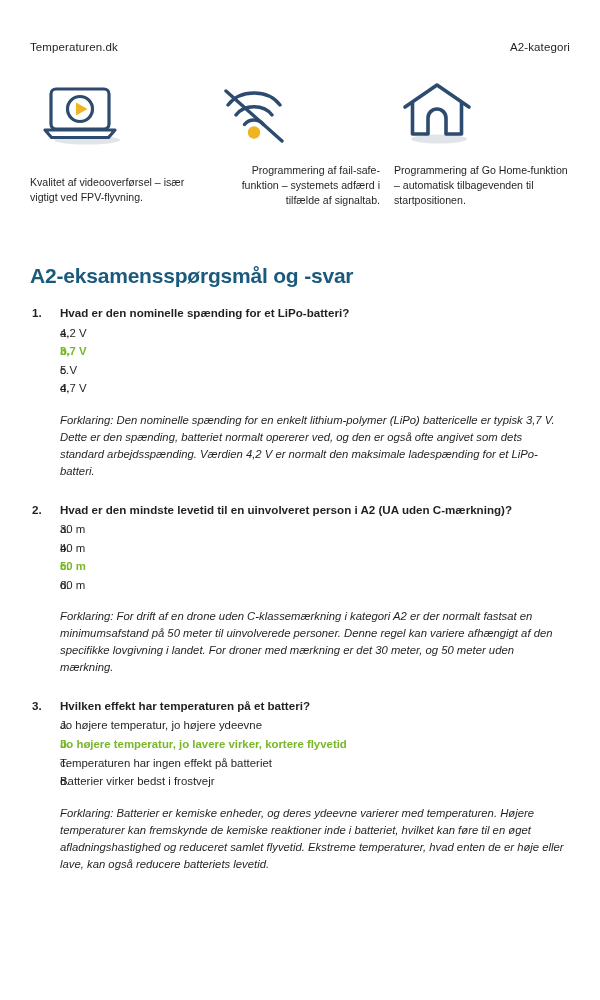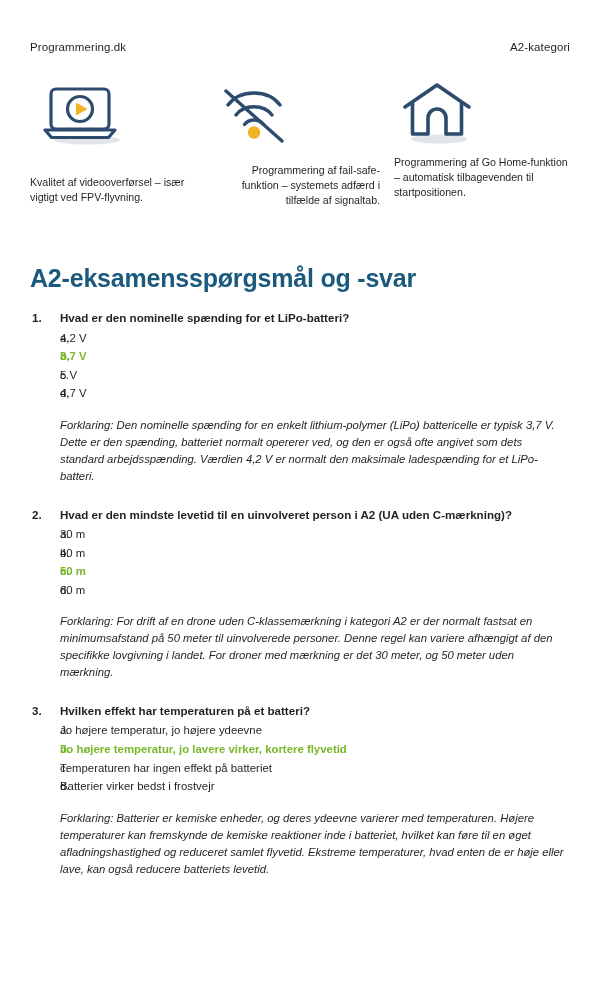--- a/index.html
+++ b/index.html
@@ -62,27 +62,27 @@
   .feature.f3 .feature-icon { padding-left: 5px; }
 
   .feature-caption {
     margin-top: 12px;
     font-size: 10.6px;
     line-height: 1.42;
     color: #231f20;
   }
   .feature.f1 .feature-caption { margin-top: 28px; }
   .feature.f2 .feature-caption { margin-top: 16px; text-align: right; }
-  .feature.f3 .feature-caption { margin-top: 8px; }
+  .feature.f3 .feature-caption { margin-top: 16px; }
 
   
   .section-title {
     margin: 0;
     padding-top: 56px;
-    font-size: 25px;
+    font-size: 21px;
     font-weight: bold;
     color: #1b5a7d;
     letter-spacing: -0.2px;
   }
 
   
   .qa-list {
     margin-top: 17px;
   }
   .qa-block { margin-bottom: 0; }
@@ -140,21 +140,21 @@
   }
 
   .gap-after-exp { height: 22px; }
 </style>
 </head>
 <body>
 
 <div class="page">
 
   <div class="doc-header">
-    <span class="site">Programmering.dk</span>
+    <span class="site">Temperaturen.dk</span>
     <span class="cat">A2-kategori</span>
   </div>
 
   <div class="feature-row">
 
     <div class="feature f1">
       <div class="feature-icon">
         <svg width="84" height="64" viewBox="0 0 84 64" aria-hidden="true">
           <ellipse cx="45" cy="57" rx="33" ry="4.5" fill="#c9cfd8" opacity="0.55"></ellipse>
           <rect x="9" y="6" width="58" height="40" rx="5" ry="5" fill="#ffffff" stroke="#2d4b6e" stroke-width="3.2"></rect>

